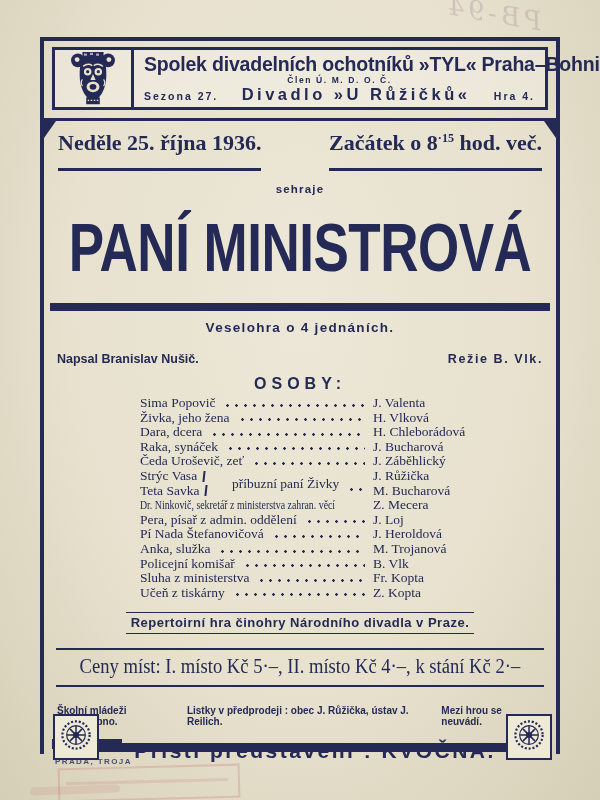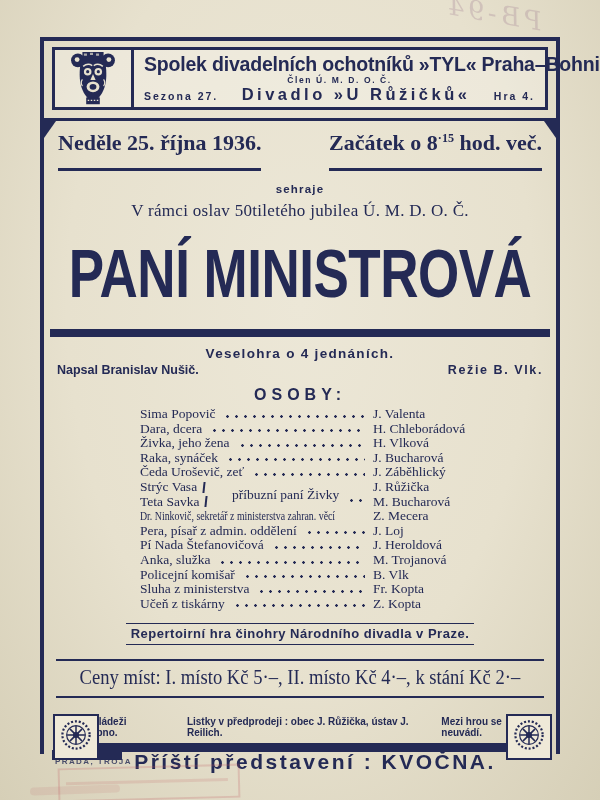--- a/index.html
+++ b/index.html
@@ -55,21 +55,21 @@
   .sehraje{text-align:center;font-weight:bold;font-size:11.5px;letter-spacing:1.2px;margin-top:12px;}
   .occasion{text-align:center;font-family:"Liberation Serif",serif;font-size:17px;margin-top:6px;letter-spacing:.3px;}
 
   
   .title-wrap{margin-top:26px;text-align:center;line-height:53px;}
   .title{display:inline-block;font-weight:bold;font-size:53px;letter-spacing:-.5px;white-space:nowrap;
     transform:scaleY(1.28);transform-origin:center;}
   .title-bar{height:8px;background:var(--ink);margin:16px 6px 0;}
 
   .subtitle{text-align:center;font-weight:bold;font-size:13.5px;letter-spacing:1.3px;margin-top:9px;}
-  .credits{display:flex;justify-content:space-between;padding:0 13px;margin-top:2px;font-weight:bold;font-size:12.5px;}
+  .credits{display:flex;justify-content:space-between;padding:0 13px;margin-top:17px;font-weight:bold;font-size:12.5px;}
   .director{letter-spacing:1.6px;}
 
   
   .osoby{text-align:center;font-weight:bold;font-size:16px;letter-spacing:5px;margin-top:9px;}
   .cast{margin:3px 0 0 96px;width:346px;font-family:"Liberation Serif",serif;font-size:13.5px;}
   .cast-row{display:flex;height:14.6px;}
   .cast-row .role{white-space:nowrap;flex-shrink:0;line-height:14.6px;}
   .leader{flex:1;margin:0 8px;min-width:0;
     background-image:radial-gradient(circle, var(--ink) 1.15px, transparent 1.5px);
     background-size:9px 5px;background-repeat:repeat-x;background-position:left bottom 3px;}
@@ -168,21 +168,20 @@
     </div>
 
     <div class="junction"></div>
 
     <div class="dateline">
       <span class="u">Neděle 25. října 1936.</span>
       <span class="u"><span>Začátek o 8</span><sup>·15</sup><span> hod. več.</span></span>
     </div>
 
     <div class="sehraje">sehraje</div>
-    <div class="occasion">V rámci oslav 50tiletého jubilea Ú. M. D. O. Č.</div>
 
     <div class="title-wrap">
       <span class="title">PANÍ MINISTROVÁ</span>
     </div>
     <div class="title-bar"></div>
 
     <div class="subtitle">Veselohra o 4 jednáních.</div>
     <div class="credits">
       <span>Napsal Branislav Nušič.</span>
       <span class="director">Režie B. Vlk.</span>
@@ -190,28 +189,28 @@
 
     <div class="osoby">OSOBY:</div>
     <div class="cast">
 
       <div class="cast-row">
         <span class="role">Sima Popovič</span>
           <span class="leader"></span>
           <span class="actor">J. Valenta</span>
       </div>
       <div class="cast-row">
+        <span class="role">Živka, jeho žena</span>
+          <span class="leader"></span>
+          <span class="actor">H. Vlková</span>
+      </div>
+      <div class="cast-row">
         <span class="role">Dara, dcera</span>
           <span class="leader"></span>
           <span class="actor">H. Chleborádová</span>
-      </div>
-      <div class="cast-row">
-        <span class="role">Živka, jeho žena</span>
-          <span class="leader"></span>
-          <span class="actor">H. Vlková</span>
       </div>
       <div class="cast-row">
         <span class="role">Raka, synáček</span>
           <span class="leader"></span>
           <span class="actor">J. Bucharová</span>
       </div>
       <div class="cast-row">
         <span class="role">Čeda Uroševič, zeť</span>
           <span class="leader"></span>
           <span class="actor">J. Záběhlický</span>

